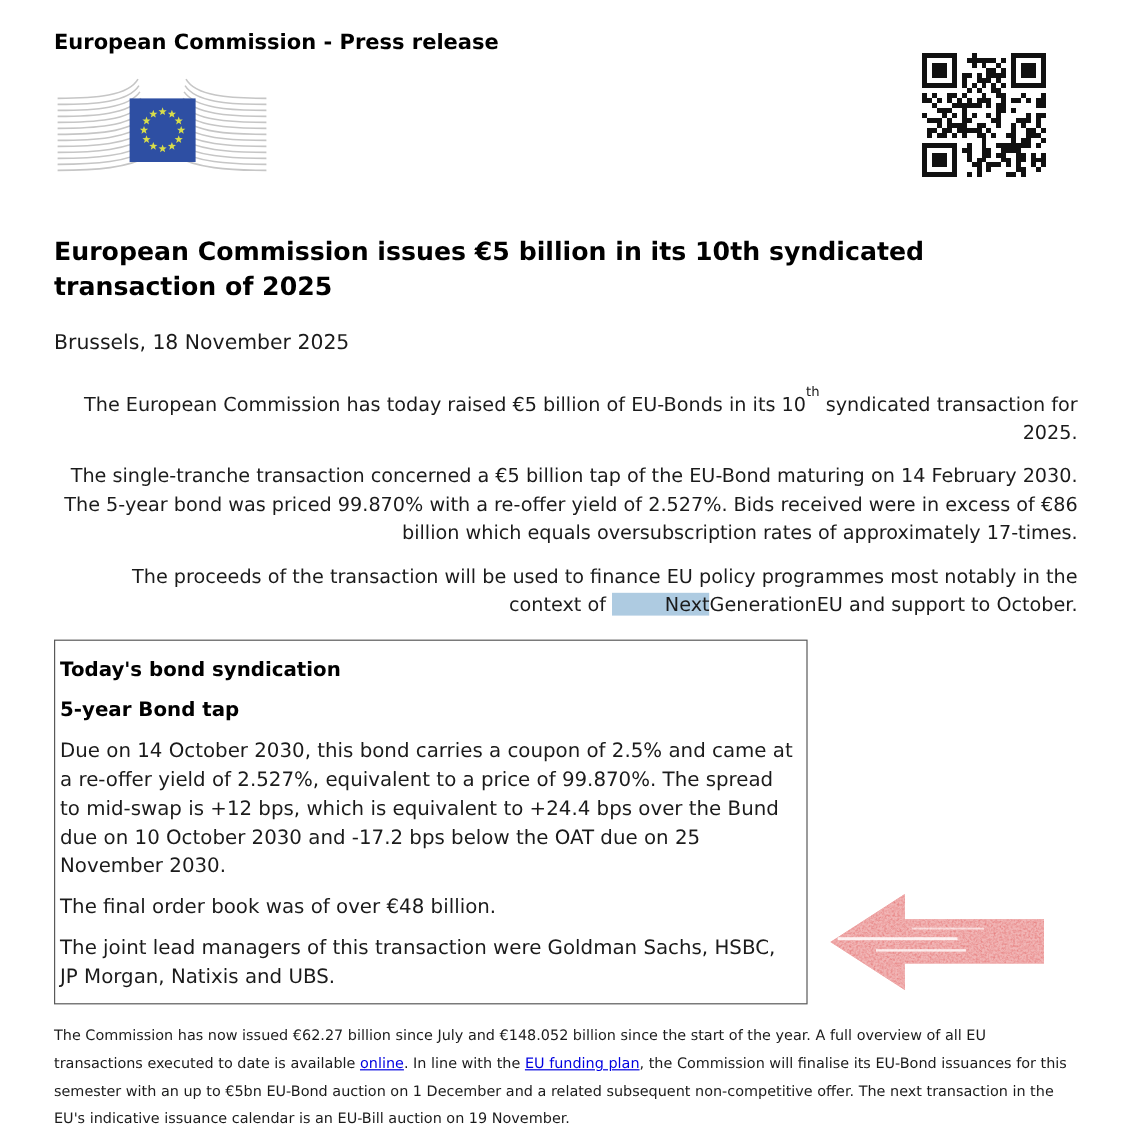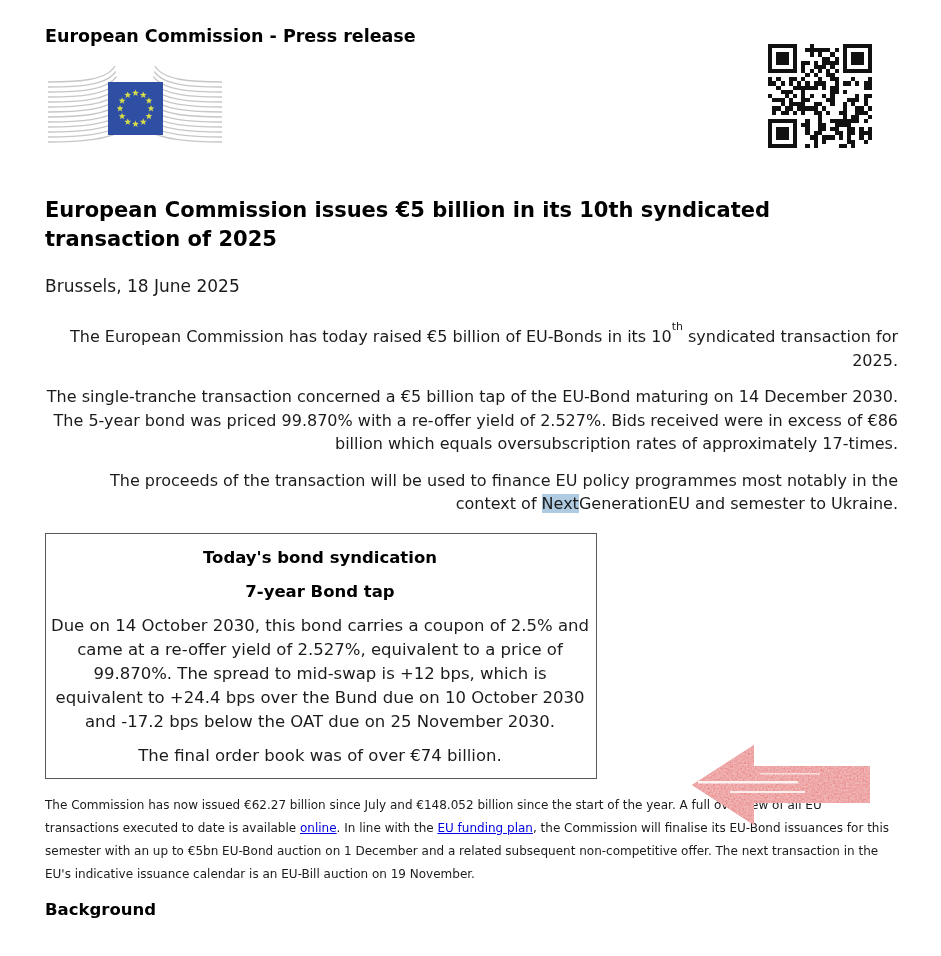--- a/index.html
+++ b/index.html
@@ -18,27 +18,26 @@
 
   .logo-row { display:flex; justify-content:space-between; align-items:flex-start; height:104px; margin-bottom:36px; }
   .ec-logo { width:180px; height:96px; }
   .qr { width:112px; height:112px; margin-top:-16px; margin-right:22px; }
 
   h1.title { font-size:21px; line-height:29px; font-weight:bold; color:#000; margin-bottom:20px; }
   .dateline { font-size:17px; line-height:25px; margin-bottom:22px; }
 
   p.body { font-size:16px; line-height:23.5px; margin-bottom:13px;text-align:right; }
   sup.ord { font-size:11px; position:relative; top:-6px; }
-  .hl { background:var(--highlight,#aecbe1); }
+  .hl { background:var(--highlight,#aecbe1);padding-left:44px; }
 
   .box-row { position:relative; margin-top:17px; margin-bottom:15px; }
   .box {
-    width:552px; border:1px solid var(--box-border,#595959);
+    width:628px; border:1px solid var(--box-border,#595959);
     padding:2px 6px 10px 4px;
-    text-align:center;
   }
   .box p { font-size:16.5px; line-height:24px; margin-top:10px; }
   .box p.bold { font-weight:bold; color:#000; }
 
   .arrow-wrap { position:absolute; right:26px; top:206px; width:182px; height:92px; }
   .arrow-fill { fill:var(--arrow-red,#e05c5c); }
 
   a.doclink { color:var(--link,#0000e0); text-decoration:underline; cursor:pointer; }
 
   p.summary { font-size:12px; line-height:23px; margin-bottom:12px; }
@@ -400,34 +399,35 @@
           <rect x="11" y="24" width="1" height="1"></rect>
           <rect x="17" y="24" width="1" height="1"></rect>
           <rect x="18" y="24" width="1" height="1"></rect>
           <rect x="20" y="24" width="1" height="1"></rect>
         </g>
     </svg>
   </div>
 
   <h1 class="title">European Commission issues €5 billion in its 10th syndicated transaction of 2025</h1>
 
-  <div class="dateline">Brussels, 18 June 2025</div>
+  <div class="dateline">Brussels, 18 November 2025</div>
 
   <p class="body"><span>The European Commission has today raised €5 billion of EU-Bonds in its 10</span><sup class="ord">th</sup><span> syndicated transaction for 2025.</span></p>
 
-  <p class="body">The single-tranche transaction concerned a €5 billion tap of the EU-Bond maturing on 14 December 2030. The 5-year bond was priced 99.870% with a re-offer yield of 2.527%. Bids received were in excess of €86 billion which equals oversubscription rates of approximately 17-times.</p>
-
-  <p class="body"><span>The proceeds of the transaction will be used to finance EU policy programmes most notably in the context of </span><span class="hl">Next</span><span>GenerationEU and semester to Ukraine.</span></p>
+  <p class="body">The single-tranche transaction concerned a €5 billion tap of the EU-Bond maturing on 14 February 2030. The 5-year bond was priced 99.870% with a re-offer yield of 2.527%. Bids received were in excess of €86 billion which equals oversubscription rates of approximately 17-times.</p>
+
+  <p class="body"><span>The proceeds of the transaction will be used to finance EU policy programmes most notably in the context of </span><span class="hl">Next</span><span>GenerationEU and support to October.</span></p>
 
   <div class="box-row">
     <div class="box">
       <p class="bold">Today's bond syndication</p>
-      <p class="bold">7-year Bond tap</p>
+      <p class="bold">5-year Bond tap</p>
       <p>Due on 14 October 2030, this bond carries a coupon of 2.5% and came at a re-offer yield of 2.527%, equivalent to a price of 99.870%. The spread to mid-swap is +12 bps, which is equivalent to +24.4 bps over the Bund due on 10 October 2030 and -17.2 bps below the OAT due on 25 November 2030.</p>
-      <p>The final order book was of over €74 billion.</p>
+      <p>The final order book was of over €48 billion.</p>
+      <p>The joint lead managers of this transaction were Goldman Sachs, HSBC, JP Morgan, Natixis and UBS.</p>
     </div>
     <svg class="arrow-wrap" viewBox="0 0 182 92">
       <defs>
         <clipPath id="arrowclip">
           <polygon points="2,46 64,6 64,27 180,27 180,64 64,64 64,86"></polygon>
         </clipPath>
         <filter id="grain" x="0" y="0" width="100%" height="100%">
           <feTurbulence type="fractalNoise" baseFrequency="0.55" numOctaves="2" result="n"></feTurbulence>
           <feColorMatrix in="n" type="matrix" values="0 0 0 0 1  0 0 0 0 1  0 0 0 0 1  0.6 0.6 0 0.5 0"></feColorMatrix>
         </filter>

